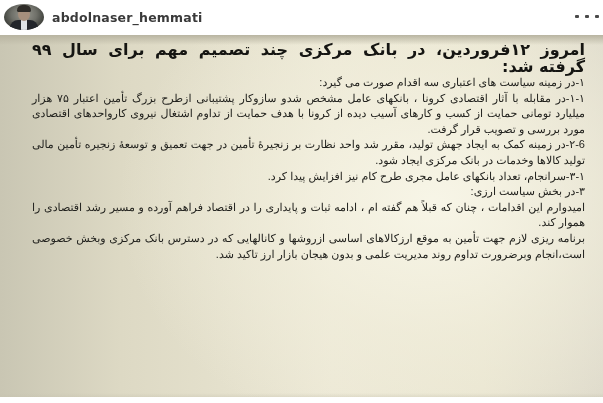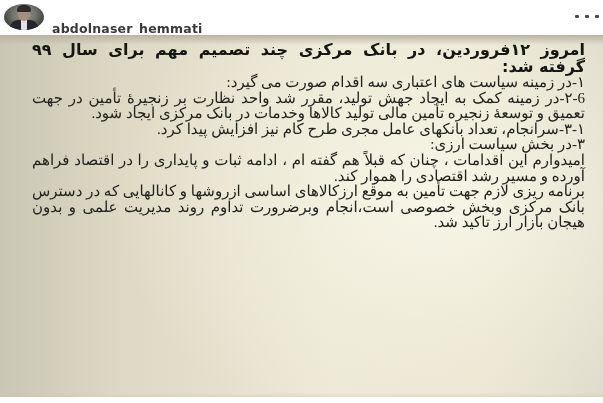--- a/index.html
+++ b/index.html
@@ -34,21 +34,21 @@
       border-radius: 8px 8px 0 0; background: #23262b;
     }
     .avatar .shirt {
       position: absolute; left: 17px; top: 16px; width: 6px; height: 10px;
       background: #dfe3e6;
     }
     .username {
       position: absolute; left: 52px; top: 10px;
       font-family: "DejaVu Sans", sans-serif;
       font-size: 12.5px; font-weight: bold;
-      color: #3a3a3a; letter-spacing: 0.2px; margin-top: 11px;
+      color: #3a3a3a; letter-spacing: 0.2px;
     }
     .more-button {
       position: absolute; right: 4px; top: 10px;
       width: 24px; height: 12px;
       display: flex; align-items: center; justify-content: space-between;
       cursor: pointer;
     }
     .more-button .dot {
       width: 4px; height: 3px; background: #4a4a4a; border-radius: 1px;
     }
@@ -74,22 +74,22 @@
       direction: rtl; text-align: right;
       color: #1b1b18;
     }
     .headline {
       font-family: "DejaVu Sans", sans-serif;
       font-weight: bold; font-size: 16px; line-height: 17px;
       color: #151512;
       text-align: justify; text-align-last: right;
     }
     .para {
-      font-family: Liberation Serif, serif;
-      font-size: 15px; line-height: 15.6px;
+      font-family: Liberation Sans, sans-serif;
+      font-size: 11px; line-height: 15.6px;
       color: #22221e;
       text-align: justify; text-align-last: right;
       letter-spacing: 0.15px;
     }
     .footer-strip {
       position: absolute; left: 0; top: 397px; width: 603px; height: 6px;
       background: #ffffff;
     }
   </style>
 </head>
@@ -107,20 +107,21 @@
     <span class="dot"></span>
     <span class="dot"></span>
     <span class="dot"></span>
   </div>
 </div>
 
 <div class="post-image">
   <div class="text-block">
     <p class="headline">امروز ۱۲فروردین، در بانک مرکزی چند تصمیم مهم برای سال ۹۹ گرفته شد:</p>
     <p class="para">۱-در زمینه سیاست های اعتباری سه اقدام صورت می گیرد:</p>
+    <p class="para">۱-۱-در مقابله با آثار اقتصادی کرونا ، بانکهای عامل مشخص شدو سازوکار پشتیبانی ازطرح بزرگ تأمین اعتبار ۷۵ هزار میلیارد تومانی حمایت از کسب و کارهای آسیب دیده از کرونا با هدف حمایت از تداوم اشتغال نیروی کارواحدهای اقتصادی مورد بررسی و تصویب قرار گرفت.</p>
     <p class="para">۲-6-در زمینه کمک به ایجاد جهش تولید، مقرر شد واحد نظارت بر زنجیرهٔ تأمین در جهت تعمیق و توسعهٔ زنجیره تأمین مالی تولید کالاها وخدمات در بانک مرکزی ایجاد شود.</p>
     <p class="para">۳-۱-سرانجام، تعداد بانکهای عامل مجری طرح کام نیز افزایش پیدا کرد.</p>
     <p class="para">۳-در بخش سیاست ارزی:</p>
     <p class="para">امیدوارم این اقدامات ، چنان که قبلاً هم گفته ام ، ادامه ثبات و پایداری را در اقتصاد فراهم آورده و مسیر رشد اقتصادی را هموار کند.</p>
     <p class="para">برنامه ریزی لازم جهت تأمین به موقع ارزکالاهای اساسی ازروشها و کانالهایی که در دسترس بانک مرکزی وبخش خصوصی است،انجام وبرضرورت تداوم روند مدیریت علمی و بدون هیجان بازار ارز تاکید شد.</p>
   </div>
 </div>
 
 <div class="footer-strip"></div>
 

